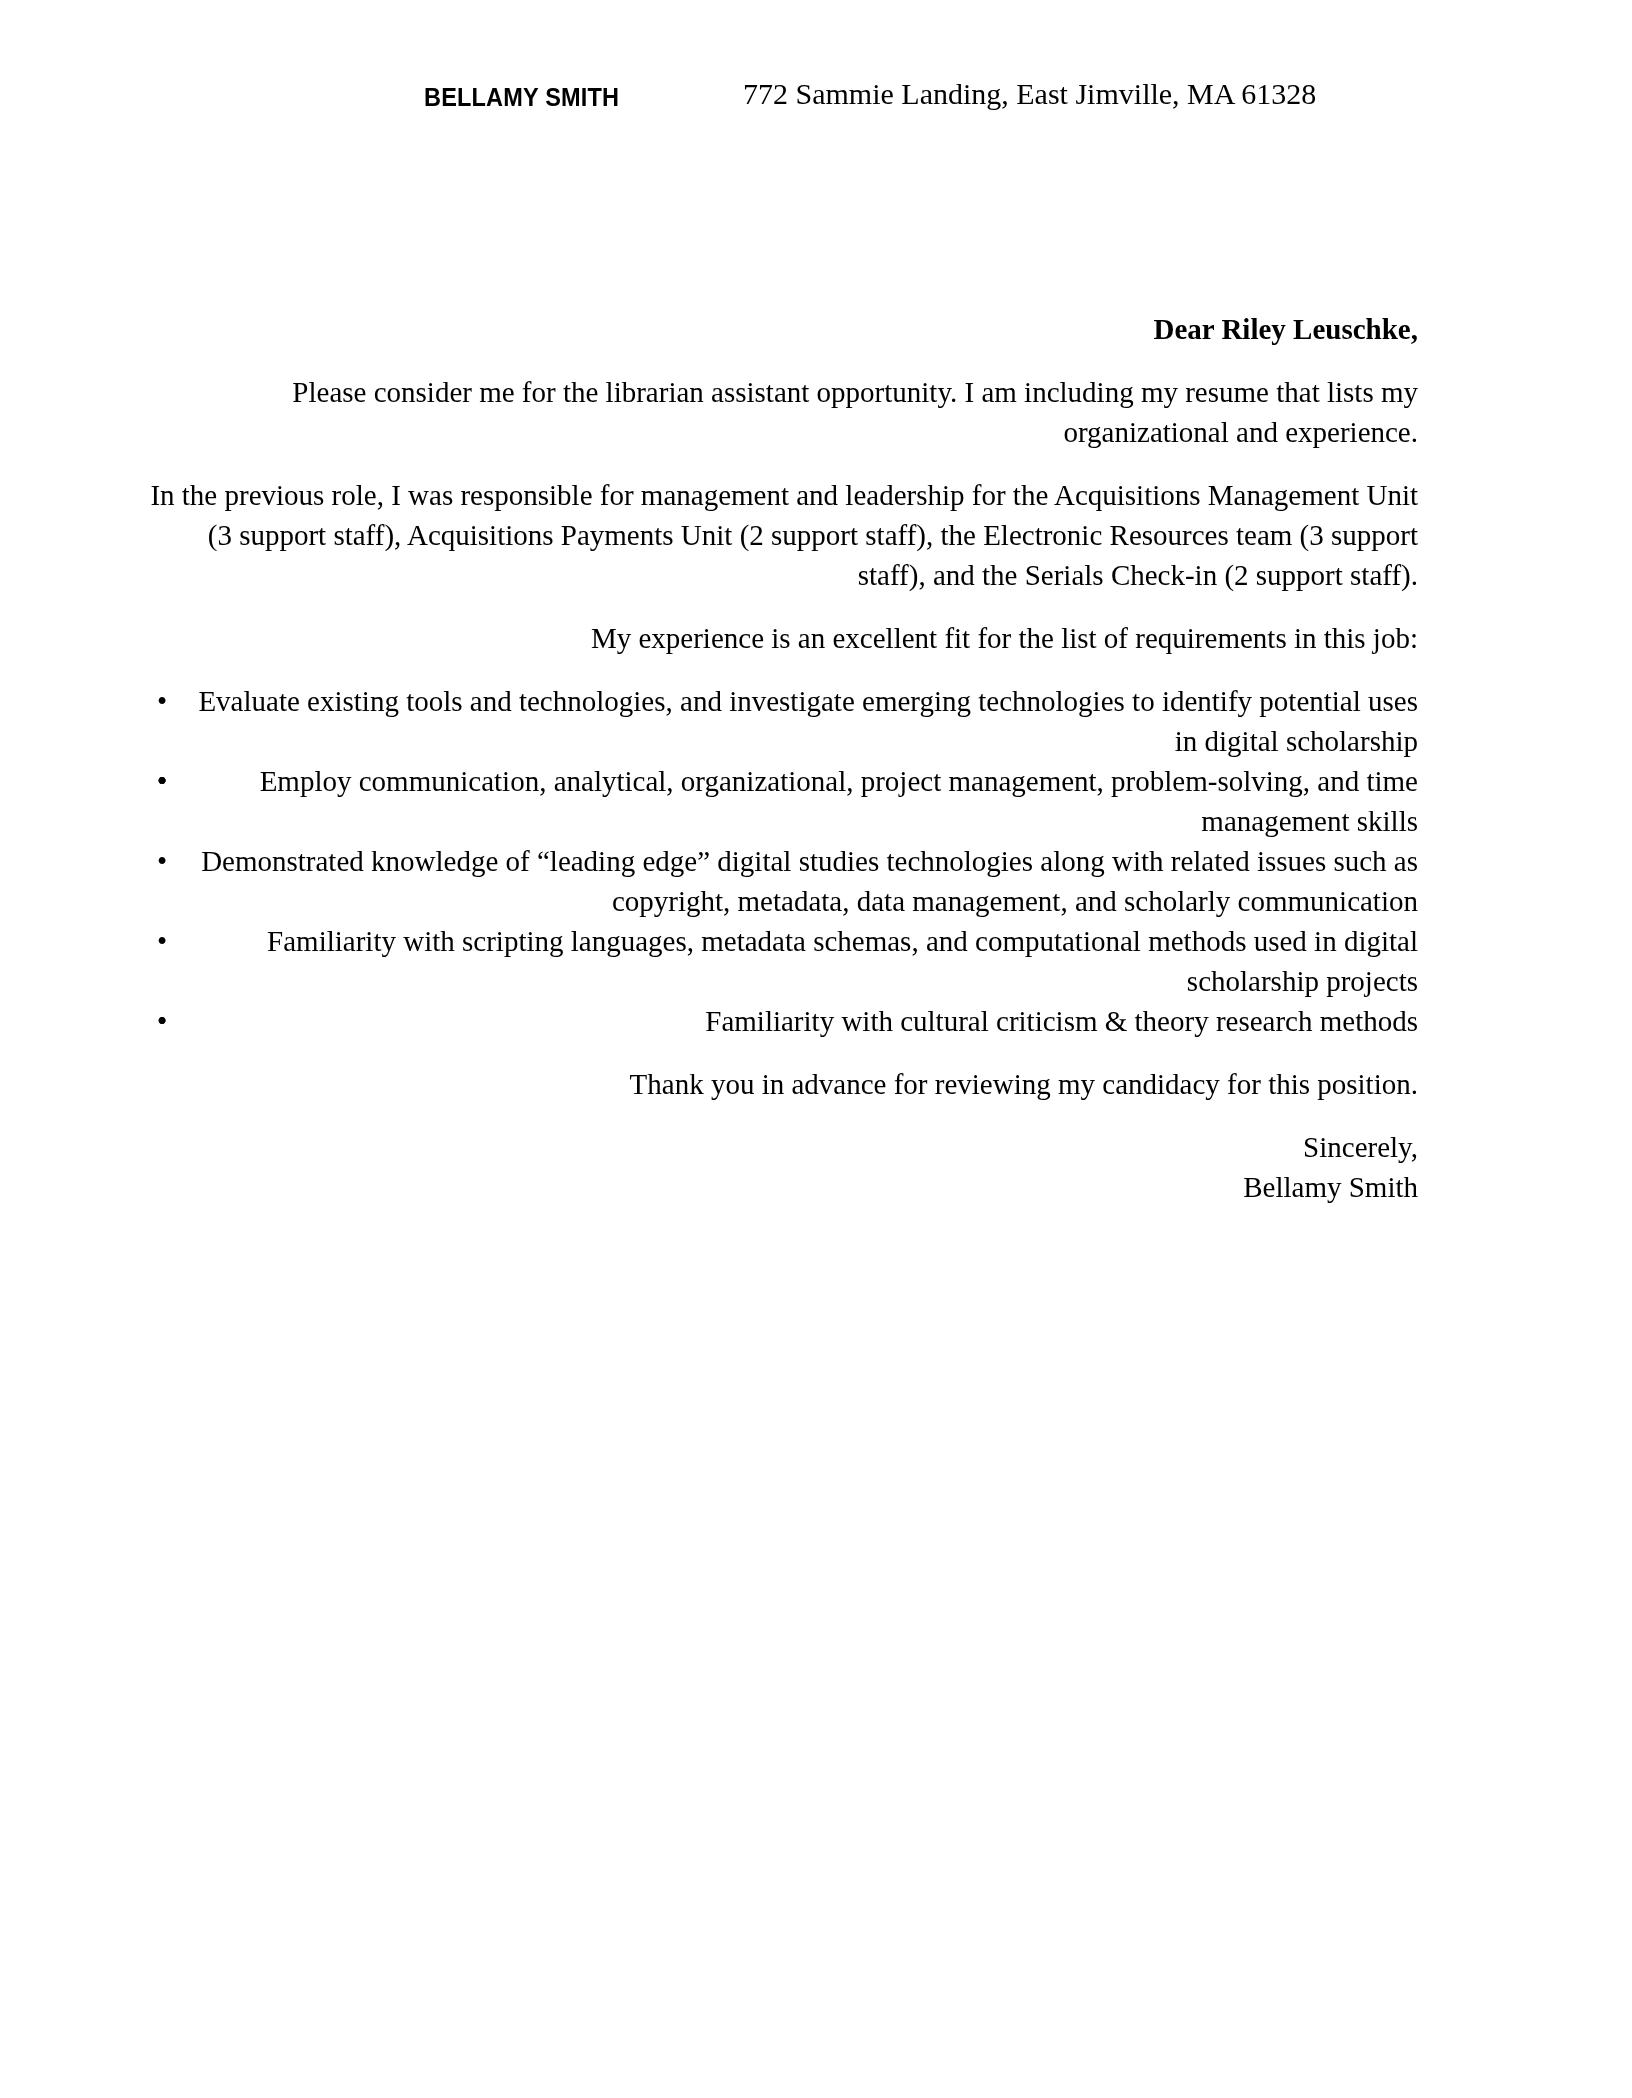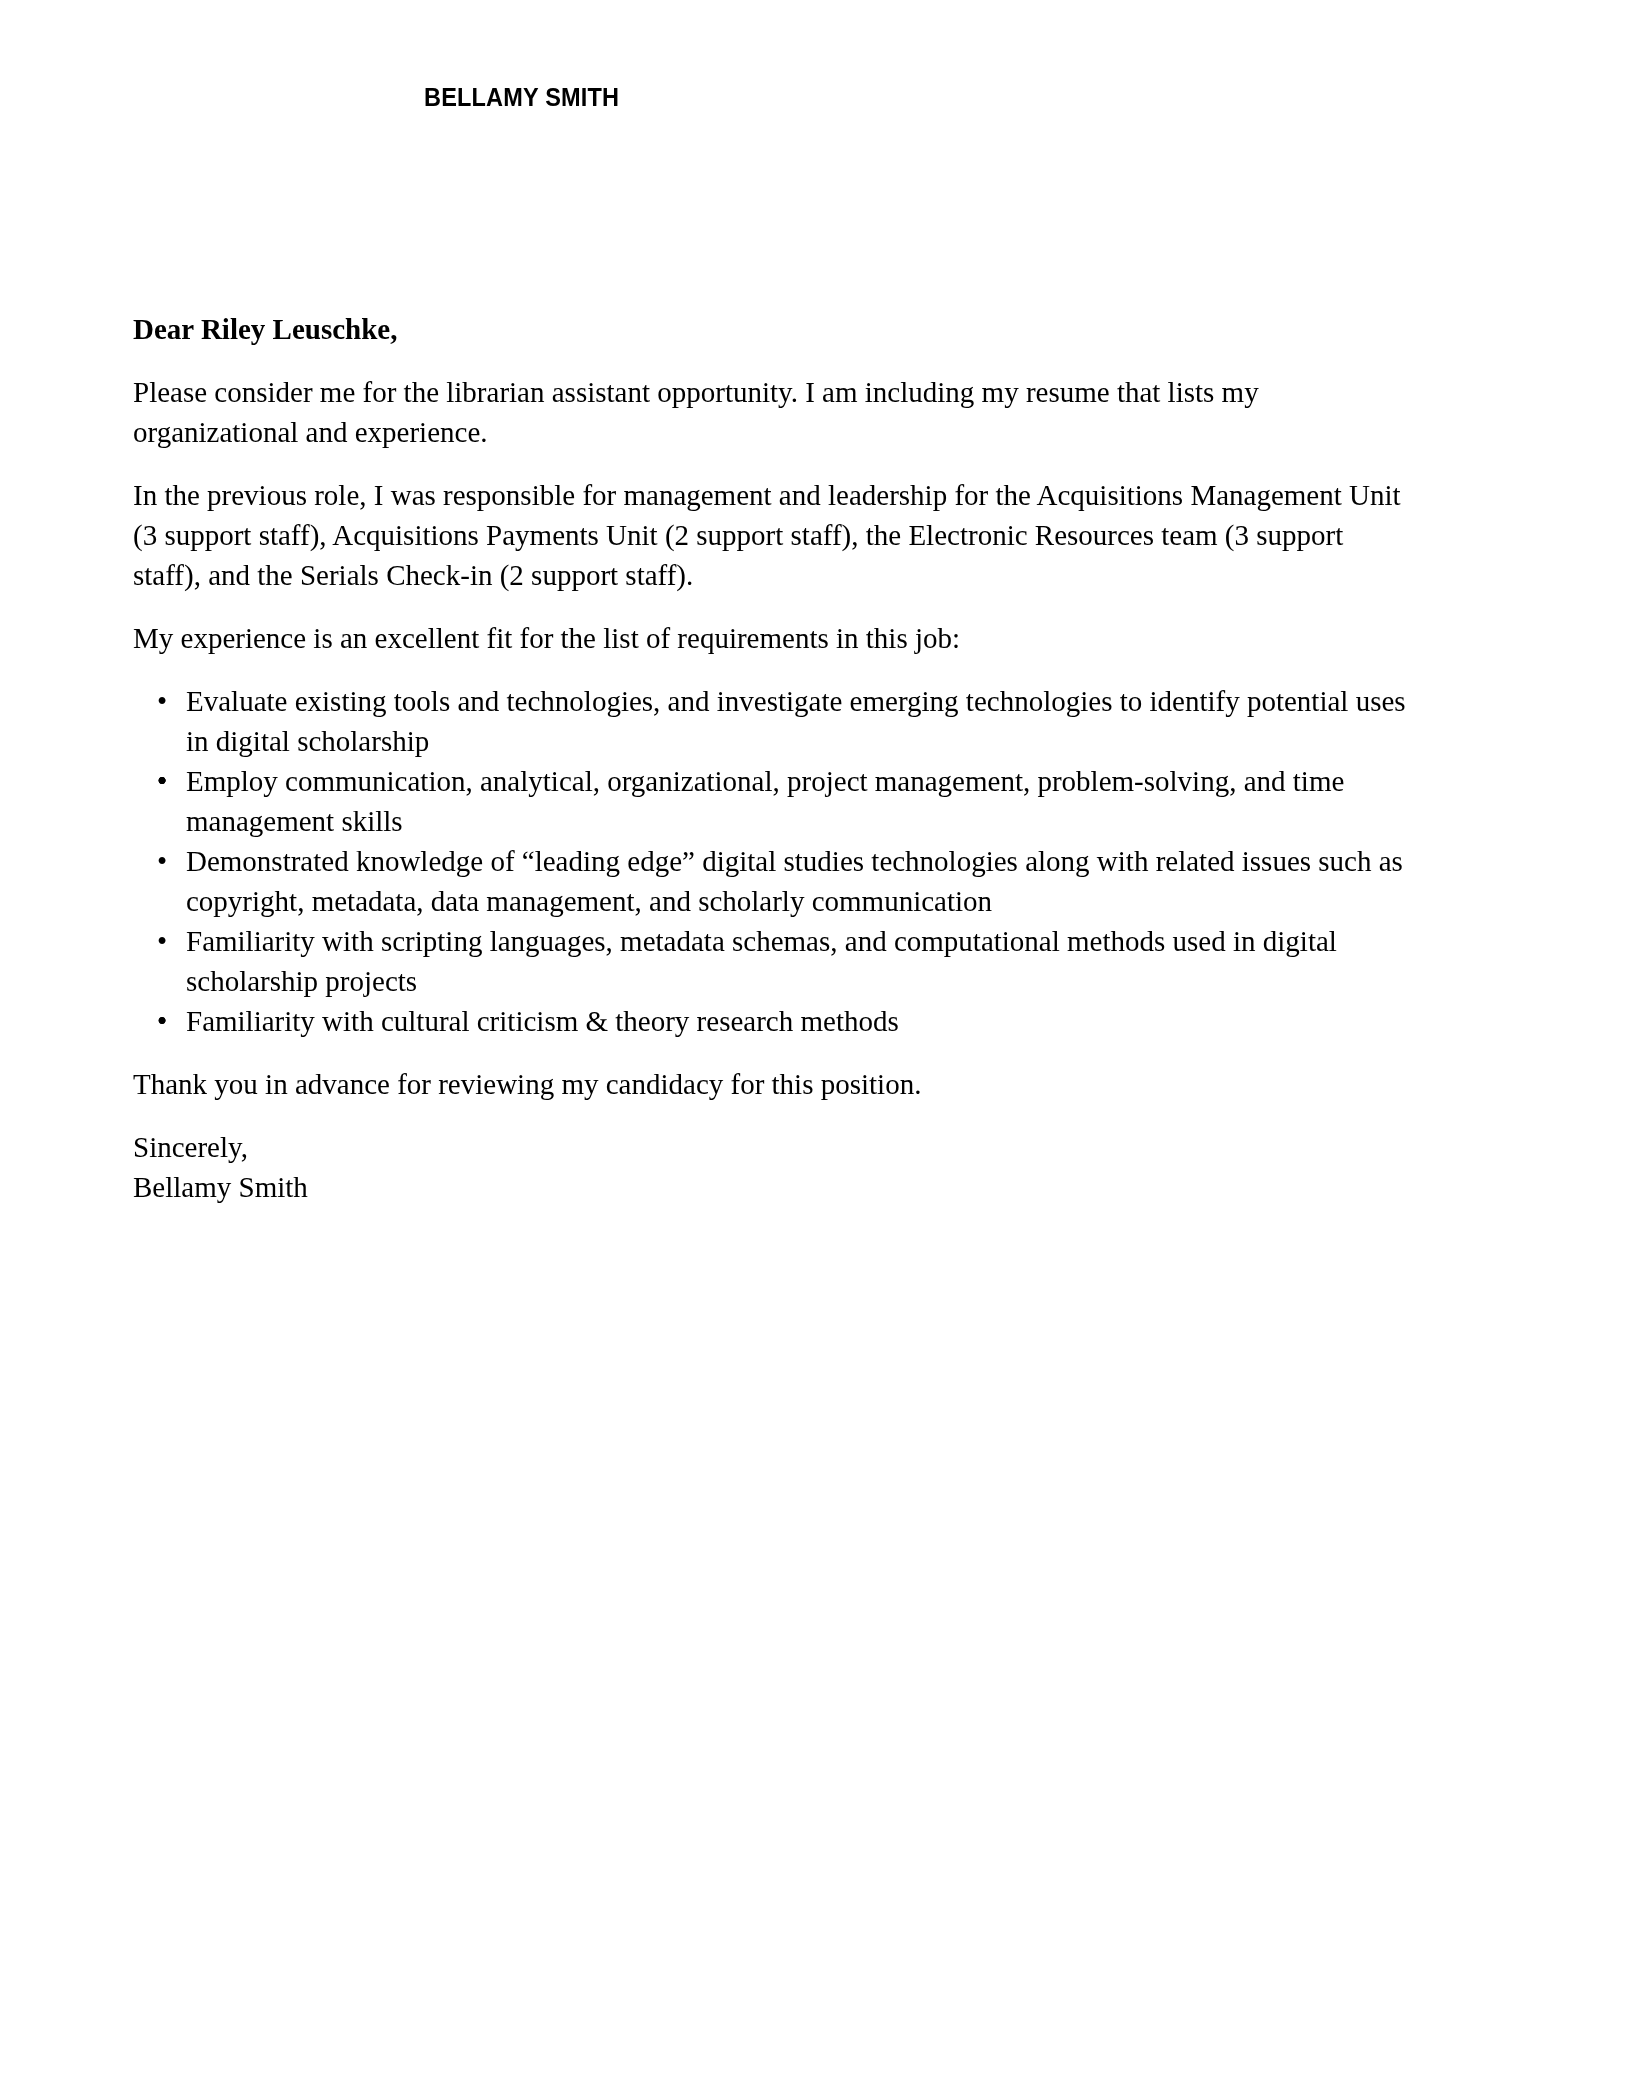--- a/index.html
+++ b/index.html
@@ -34,20 +34,21 @@
   .header-address {
     position: absolute;
     left: 743px;
     top: 76px;
     font-size: 30px;
     line-height: 36px;
     white-space: nowrap;
   }
   .content {
     padding-top: 309px;
+    text-align: right;
   }
   .content p,
   .content li,
   .signoff-block div {
     font-size: 29px;
     line-height: 40px;
   }
   .content p {
     margin: 0 0 23px 0;
   }
@@ -77,20 +78,21 @@
     margin-top: 0;
   }
 </style>
 </head>
 <body>
 
 <div class="page">
 
   <div class="header-name">BELLAMY SMITH</div>
 
+  <div class="header-address">772 Sammie Landing, East Jimville, MA 61328</div>
 
   <div class="content">
 
     <p class="greeting">Dear Riley Leuschke,</p>
 
     <p>Please consider me for the librarian assistant opportunity. I am including my resume that lists my organizational and experience.</p>
 
     <p>In the previous role, I was responsible for management and leadership for the Acquisitions Management Unit (3 support staff), Acquisitions Payments Unit (2 support staff), the Electronic Resources team (3 support staff), and the Serials Check-in (2 support staff).</p>
 
     <p>My experience is an excellent fit for the list of requirements in this job:</p>

